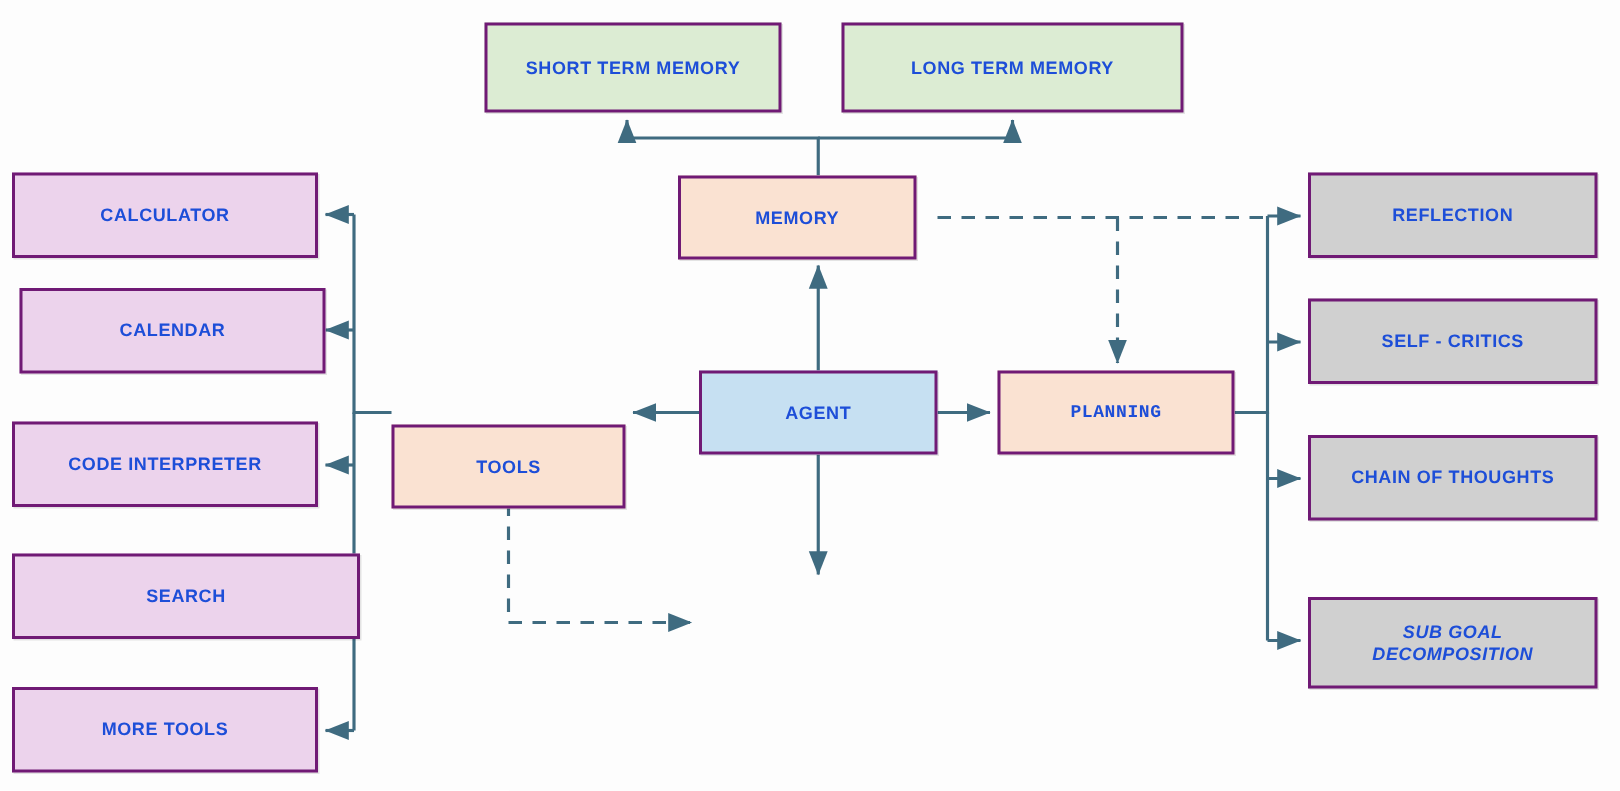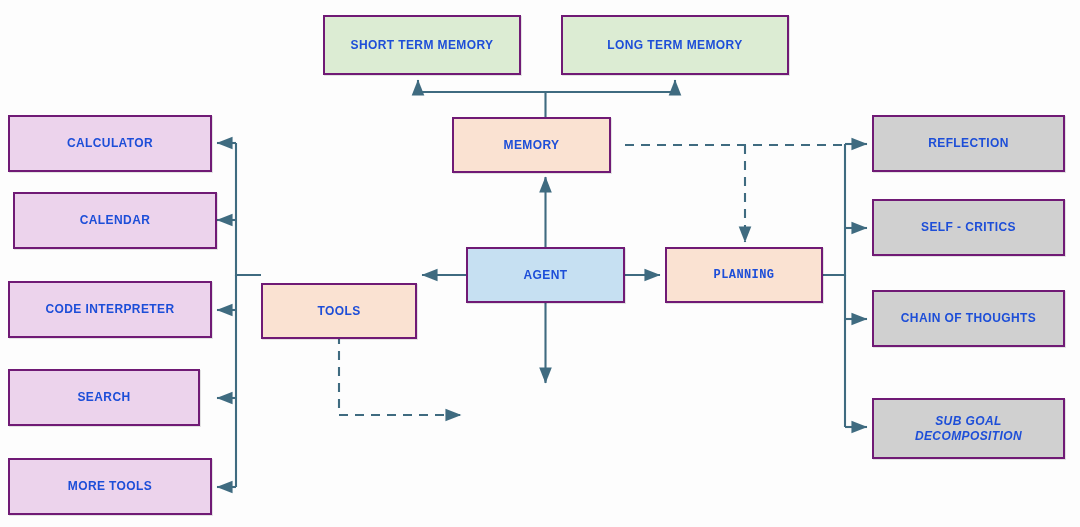--- a/index.html
+++ b/index.html
@@ -135,21 +135,21 @@
   </div>
 
   <div class="node fill-purple" style="left:13px; top:192px; width:204px; height:57px;justify-content:center;">
     <span class="label">CALENDAR</span>
   </div>
 
   <div class="node fill-purple" style="left:8px; top:281px; width:204px; height:57px;">
     <span class="label">CODE INTERPRETER</span>
   </div>
 
-  <div class="node fill-purple" style="left:8px; top:369px; width:192px; height:57px;">
+  <div class="node fill-purple" style="left:8px; top:369px; width:232px; height:57px;">
     <span class="label">SEARCH</span>
   </div>
 
   <div class="node fill-purple" style="left:8px; top:458px; width:204px; height:57px;">
     <span class="label">MORE TOOLS</span>
   </div>
 
   <div class="node fill-gray" style="left:872px; top:115px; width:193px; height:57px;">
     <span class="label">REFLECTION</span>
   </div>

